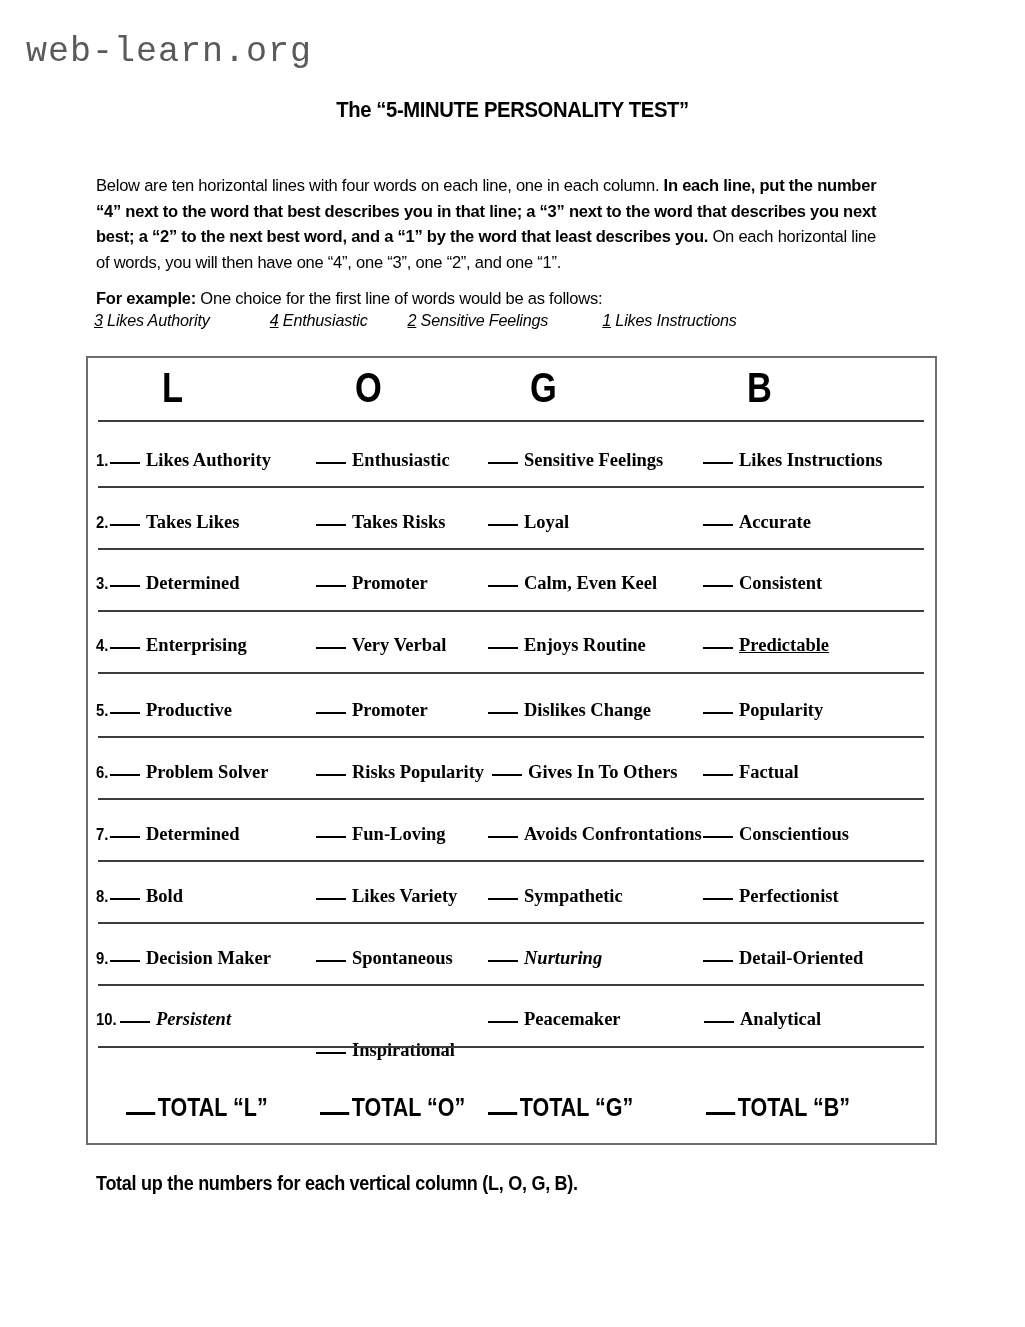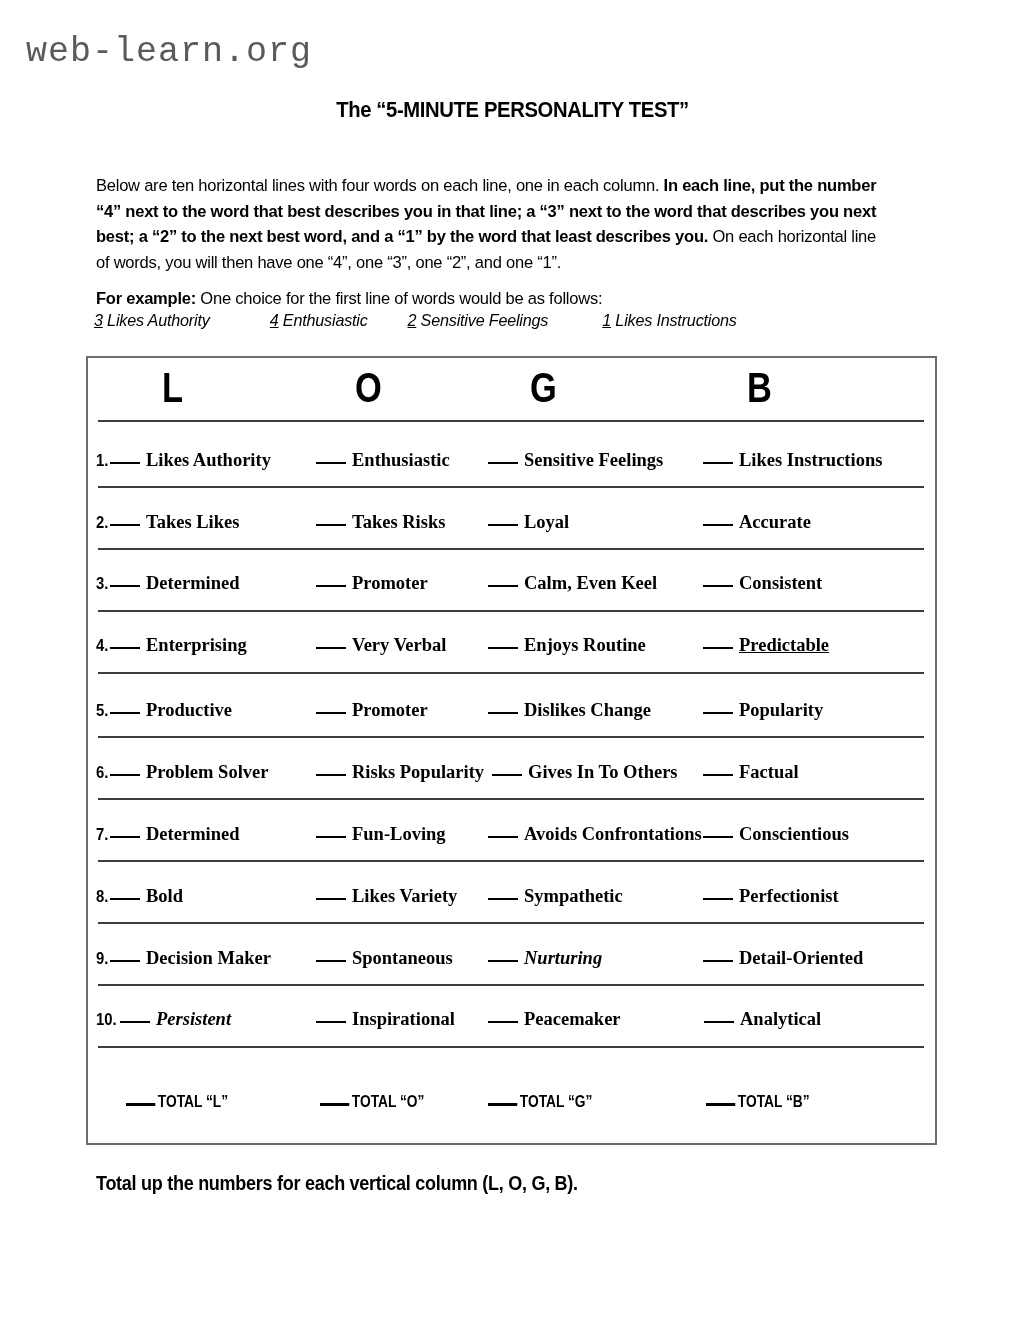--- a/index.html
+++ b/index.html
@@ -165,21 +165,21 @@
 
   
   #total-row {
     position: absolute;
     left: 0;
     top: 735px;
     width: 851px;
     height: 32px;
     font-family: "Liberation Sans", sans-serif;
     font-weight: bold;
-    font-size: 16px;
+    font-size: 25px;
   }
   #total-row .total-cell {
     position: absolute;
     top: 0;
     white-space: nowrap;
     transform: scaleX(0.86);
     transform-origin: left top;
   }
   #total-row .blank-line {
     width: 34px;
@@ -300,21 +300,21 @@
         <span class="row-number">9.</span>
         <span class="cell" style="left: 22px;"><span class="blank-line"></span><span>Decision Maker</span></span>
         <span class="cell" style="left: 228px;"><span class="blank-line"></span><span>Spontaneous</span></span>
         <span class="cell" style="left: 400px; font-style: italic;"><span class="blank-line"></span><span>Nurturing</span></span>
         <span class="cell" style="left: 615px;"><span class="blank-line"></span><span>Detail-Oriented</span></span>
       </div>
       <div class="divider" style="top: 626px;"></div>
       <div class="item-row" style="top: 651px;">
         <span class="row-number">10.</span>
         <span class="cell" style="left: 32px; font-style: italic;"><span class="blank-line"></span><span>Persistent</span></span>
-        <span class="cell" style="left: 228px;"><span class="blank-line"></span><span>Inspirational</span></span>
+        <span class="cell" style="left: 228px; margin-top: 31px;"><span class="blank-line"></span><span>Inspirational</span></span>
         <span class="cell" style="left: 400px;"><span class="blank-line"></span><span>Peacemaker</span></span>
         <span class="cell" style="left: 616px;"><span class="blank-line"></span><span>Analytical</span></span>
       </div>
       <div class="divider" style="top: 688px;"></div>
     </div>
 
   <div id="total-row">
       <span class="total-cell" style="left: 38px;"><span class="blank-line"></span><span>TOTAL “L”</span></span>
       <span class="total-cell" style="left: 232px;"><span class="blank-line"></span><span>TOTAL “O”</span></span>
       <span class="total-cell" style="left: 400px;"><span class="blank-line"></span><span>TOTAL “G”</span></span>

